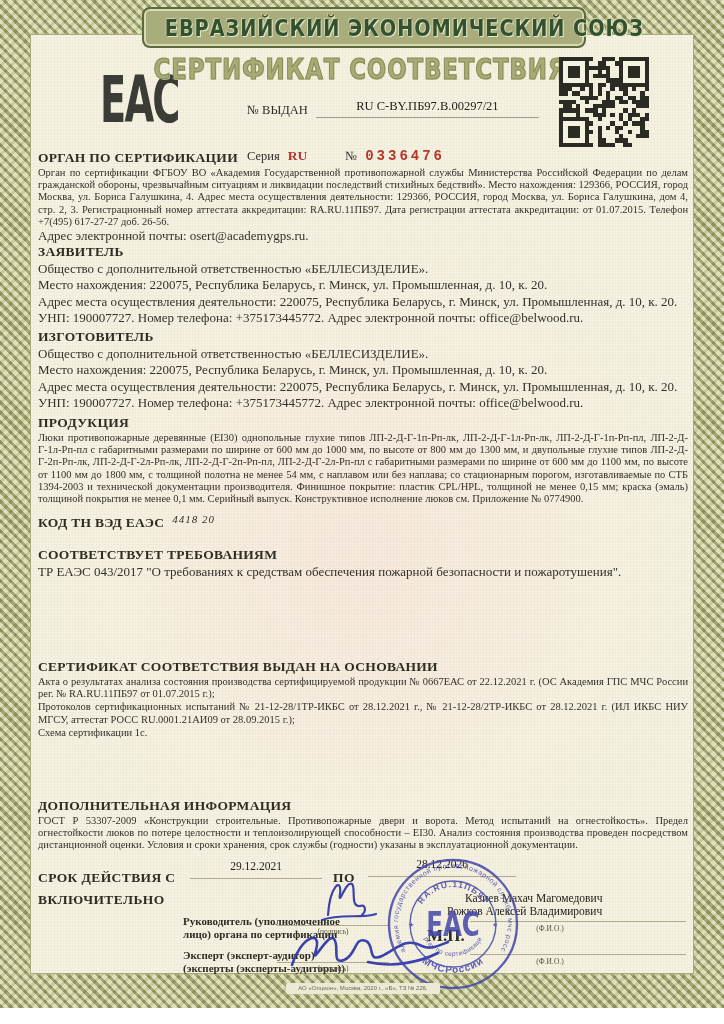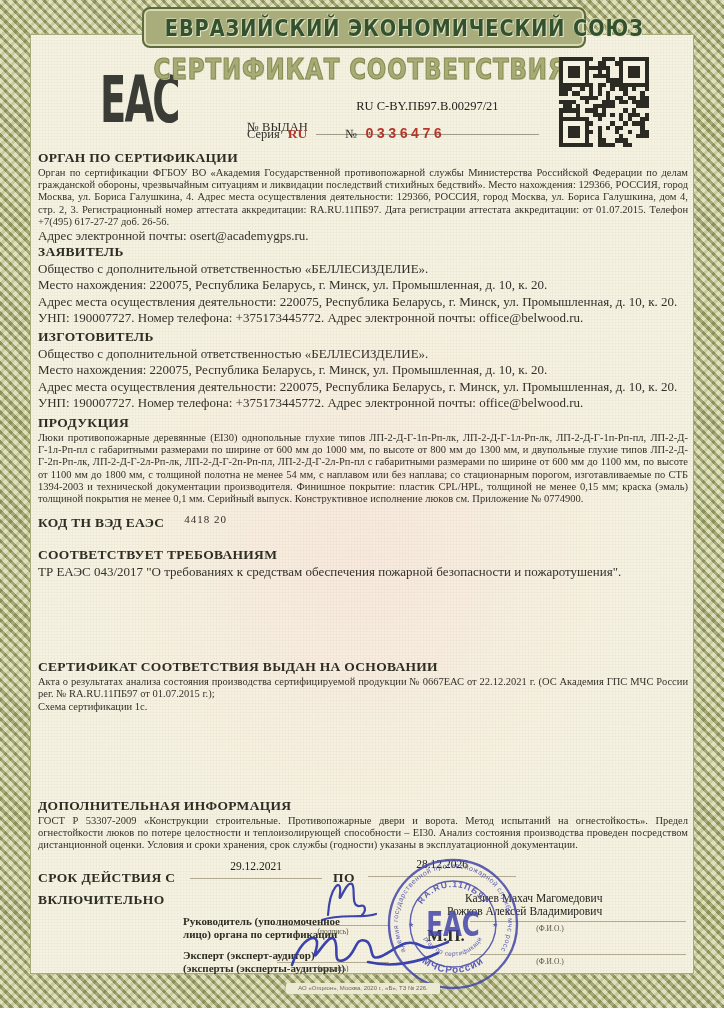--- a/index.html
+++ b/index.html
@@ -39,34 +39,34 @@
   }
   .cert-title{
     position:absolute;left:130px;top:56px;width:460px;text-align:center;
     font-family:"DejaVu Sans", sans-serif;font-weight:bold;font-size:24px;letter-spacing:1px;
     color:#a7ab76;-webkit-text-stroke:1px #878c54;
     transform:scale(.95,1.15);text-shadow:1px 1px 0 #d9dbb5;
     white-space:nowrap;
   }
   .num-row{position:absolute;left:247px;top:99px;width:292px;display:flex;align-items:flex-end;}
   .num-row .lbl{font-size:12.5px;color:#2f2e28;padding-right:8px;white-space:nowrap;}
-  .num-row .val{flex:1;text-align:center;font-size:12.5px;color:#23221c;border-bottom:1px solid #a09d8e;padding-bottom:20px;white-space:nowrap;}
-  .seria-row{position:absolute;left:247px;top:126px;display:flex;align-items:center;}
+  .num-row .val{flex:1;text-align:center;font-size:12.5px;color:#23221c;border-bottom:1px solid #a09d8e;padding-bottom:3px;white-space:nowrap;}
+  .seria-row{position:absolute;left:247px;top:148px;display:flex;align-items:center;}
   .seria-row .lbl{font-size:12.5px;color:#2f2e28;}
   .seria-row .ru{font-size:13.5px;font-weight:bold;color:#b5362b;margin-left:8px;}
   .seria-row .num-lbl{font-size:12.5px;color:#2f2e28;margin-left:38px;}
   .seria-row .digits{font-family:"Liberation Mono", monospace;font-weight:bold;font-size:14px;letter-spacing:3px;color:#b5362b;margin-left:8px;}
   .qr{position:absolute;left:557px;top:57px;width:94px;height:90px;}
   .qr svg{width:94px;height:90px;}
   .sec{position:absolute;left:38px;width:650px;color:#33312a;}
   .sec h2{font-size:13.5px;font-weight:bold;letter-spacing:.3px;margin:0 0 1px 0;color:#2e2d23;}
   .sec .body{font-size:10.5px;line-height:1.16;text-align:justify;margin:0;}
   .sec .line{font-size:13px;line-height:1.26;}
   .sec .body + .body{margin-top:1px;}
-  .tnved-code{display:inline-block;margin-left:16px;font-size:11px;position:relative;top:-4px;letter-spacing:1px;}
+  .tnved-code{display:inline-block;margin-left:4px;font-size:11px;position:relative;top:-4px;letter-spacing:1px;font-style:italic;}
   .tnved h2{display:inline-block;}
   .validity-label{position:absolute;left:38px;font-size:13.5px;font-weight:bold;letter-spacing:.4px;color:#2e2d23;}
   .date-box{position:absolute;border-bottom:1px solid #b2ab92;text-align:center;font-size:11.5px;color:#23221c;padding-bottom:6px;}
   .sig-role{position:absolute;font-size:11px;font-weight:bold;color:#2e2d23;line-height:1.2;}
   .sig-line{position:absolute;border-top:1px solid #b2ab92;height:0;}
   .sig-caption{position:absolute;text-align:center;font-size:7.5px;color:#55523f;}
   .person-name{position:absolute;font-size:11.5px;color:#23221c;white-space:nowrap;}
   .mp{position:absolute;left:427px;top:926px;font-size:17px;font-weight:bold;color:#2c2b24;}
   .stamp{position:absolute;left:386px;top:856px;width:136px;height:140px;opacity:.85;}
   .sigs{position:absolute;left:270px;top:868px;width:310px;height:112px;}
@@ -293,20 +293,21 @@
   </div>
 
   <div class="sec" style="top:547px">
     <h2>СООТВЕТСТВУЕТ ТРЕБОВАНИЯМ</h2>
     <div class="line">ТР ЕАЭС 043/2017 "О требованиях к средствам обеспечения пожарной безопасности и пожаротушения".</div>
   </div>
 
   <div class="sec" style="top:659px">
     <h2>СЕРТИФИКАТ СООТВЕТСТВИЯ ВЫДАН НА ОСНОВАНИИ</h2>
     <p class="body">Акта о результатах анализа состояния производства сертифицируемой продукции № 0667ЕАС от 22.12.2021 г. (ОС Академия ГПС МЧС России рег. № RA.RU.11ПБ97 от 01.07.2015 г.);</p>
+    <p class="body">Протоколов сертификационных испытаний № 21-12-28/1ТР-ИКБС от 28.12.2021 г., № 21-12-28/2ТР-ИКБС от 28.12.2021 г. (ИЛ ИКБС НИУ МГСУ, аттестат РОСС RU.0001.21АИ09 от 28.09.2015 г.);</p>
     <p class="body">Схема сертификации 1с.</p>
   </div>
 
   <div class="sec" style="top:798px">
     <h2>ДОПОЛНИТЕЛЬНАЯ ИНФОРМАЦИЯ</h2>
     <p class="body">ГОСТ Р 53307-2009 «Конструкции строительные. Противопожарные двери и ворота. Метод испытаний на огнестойкость». Предел огнестойкости люков по потере целостности и теплоизолирующей способности – EI30. Анализ состояния производства проведен посредством дистанционной оценки. Условия и сроки хранения, срок службы (годности) указаны в эксплуатационной документации.</p>
   </div>
 
   <div class="validity-label" style="top:870px">СРОК ДЕЙСТВИЯ С</div>
   <div class="date-box" style="left:190px;top:860px;width:132px">29.12.2021</div>

